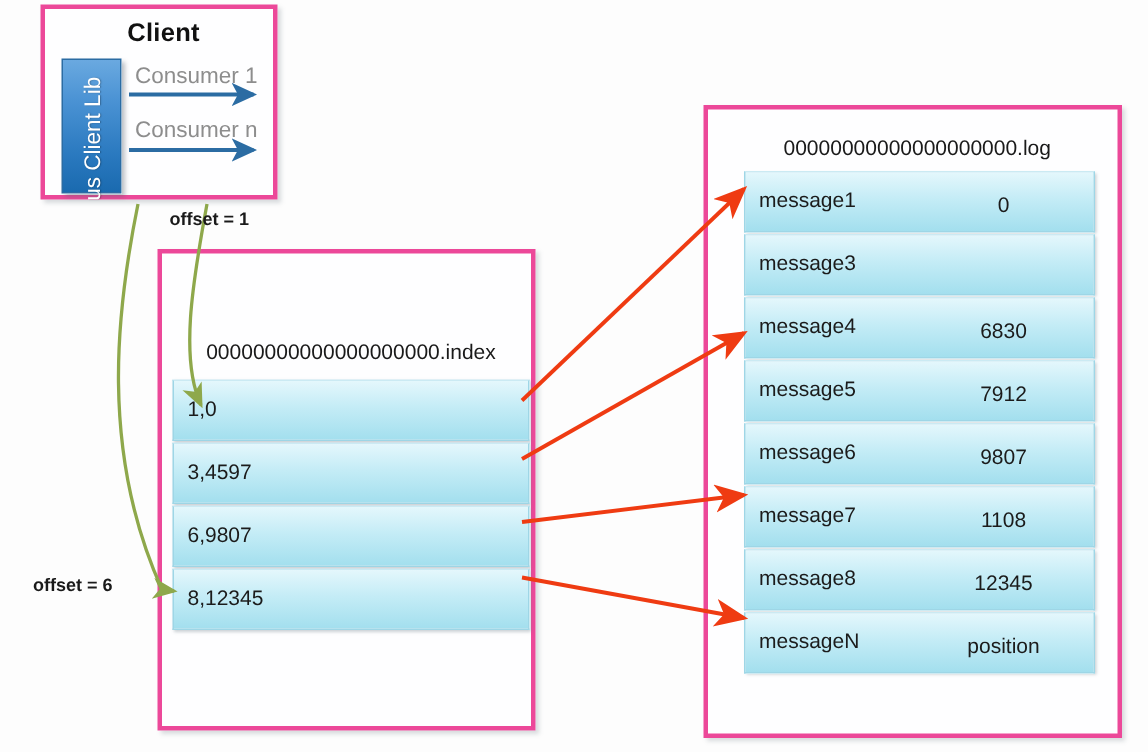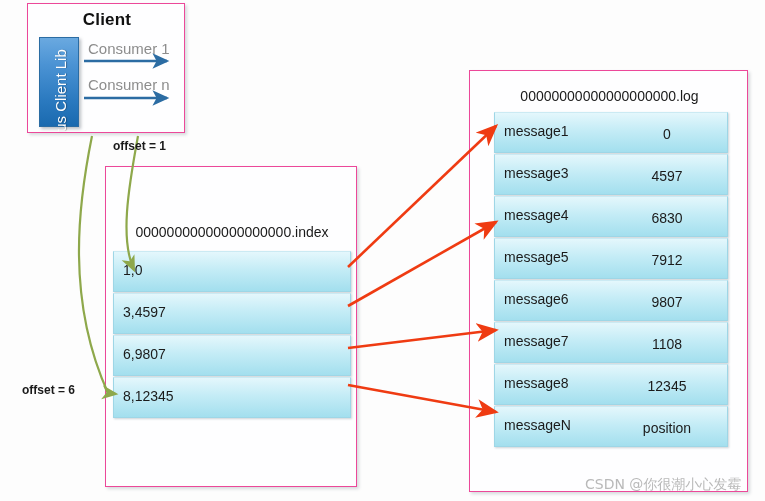--- a/index.html
+++ b/index.html
@@ -9,21 +9,21 @@
     font-family:"Liberation Sans", sans-serif;
     position:relative;
     overflow:hidden;
   }
   #stage{position:absolute;left:0;top:0;width:765px;height:501px;}
 
   
   .panel{
     position:absolute;
     background:#fefeff;
-    border:1px solid #ec4899;
+    border:3px solid #ec4899;
     box-shadow:2px 2px 3px rgba(120,130,140,.28);
     box-sizing:border-box;
     padding-left:36px;
   }
 
   
   #client-panel{left:27px;top:3px;width:158px;height:130px;}
   #client-title{
     position:absolute;left:0;top:6px;width:158px;
     text-align:center;
@@ -154,21 +154,20 @@
 
   <div class="panel" id="log-panel">
     <div id="log-title">00000000000000000000.log</div>
     <div id="log-rows">
       <div class="row">
         <div class="cell-key">message1</div>
         <div class="cell-val">0</div>
       </div>
       <div class="row">
         <div class="cell-key">message3</div>
-        <div class="cell-val">4597</div>
       </div>
       <div class="row">
         <div class="cell-key">message4</div>
         <div class="cell-val">6830</div>
       </div>
       <div class="row">
         <div class="cell-key">message5</div>
         <div class="cell-val">7912</div>
       </div>
       <div class="row">
@@ -206,14 +205,13 @@
 
     <line x1="348" y1="267" x2="496" y2="126" stroke="#ef3b12" stroke-width="2.6" marker-end="url(#redhead)"></line>
     <line x1="348" y1="306" x2="496" y2="222" stroke="#ef3b12" stroke-width="2.6" marker-end="url(#redhead)"></line>
     <line x1="348" y1="348" x2="496" y2="330" stroke="#ef3b12" stroke-width="2.6" marker-end="url(#redhead)"></line>
     <line x1="348" y1="385" x2="496" y2="412" stroke="#ef3b12" stroke-width="2.6" marker-end="url(#redhead)"></line>
   </svg>
 
   <div class="offset-label" id="offset-1-label">offset = 1</div>
   <div class="offset-label" id="offset-6-label">offset = 6</div>
 
-  <div id="watermark">CSDN @你很潮小心发霉</div>
 </div>
 
 </body></html>

